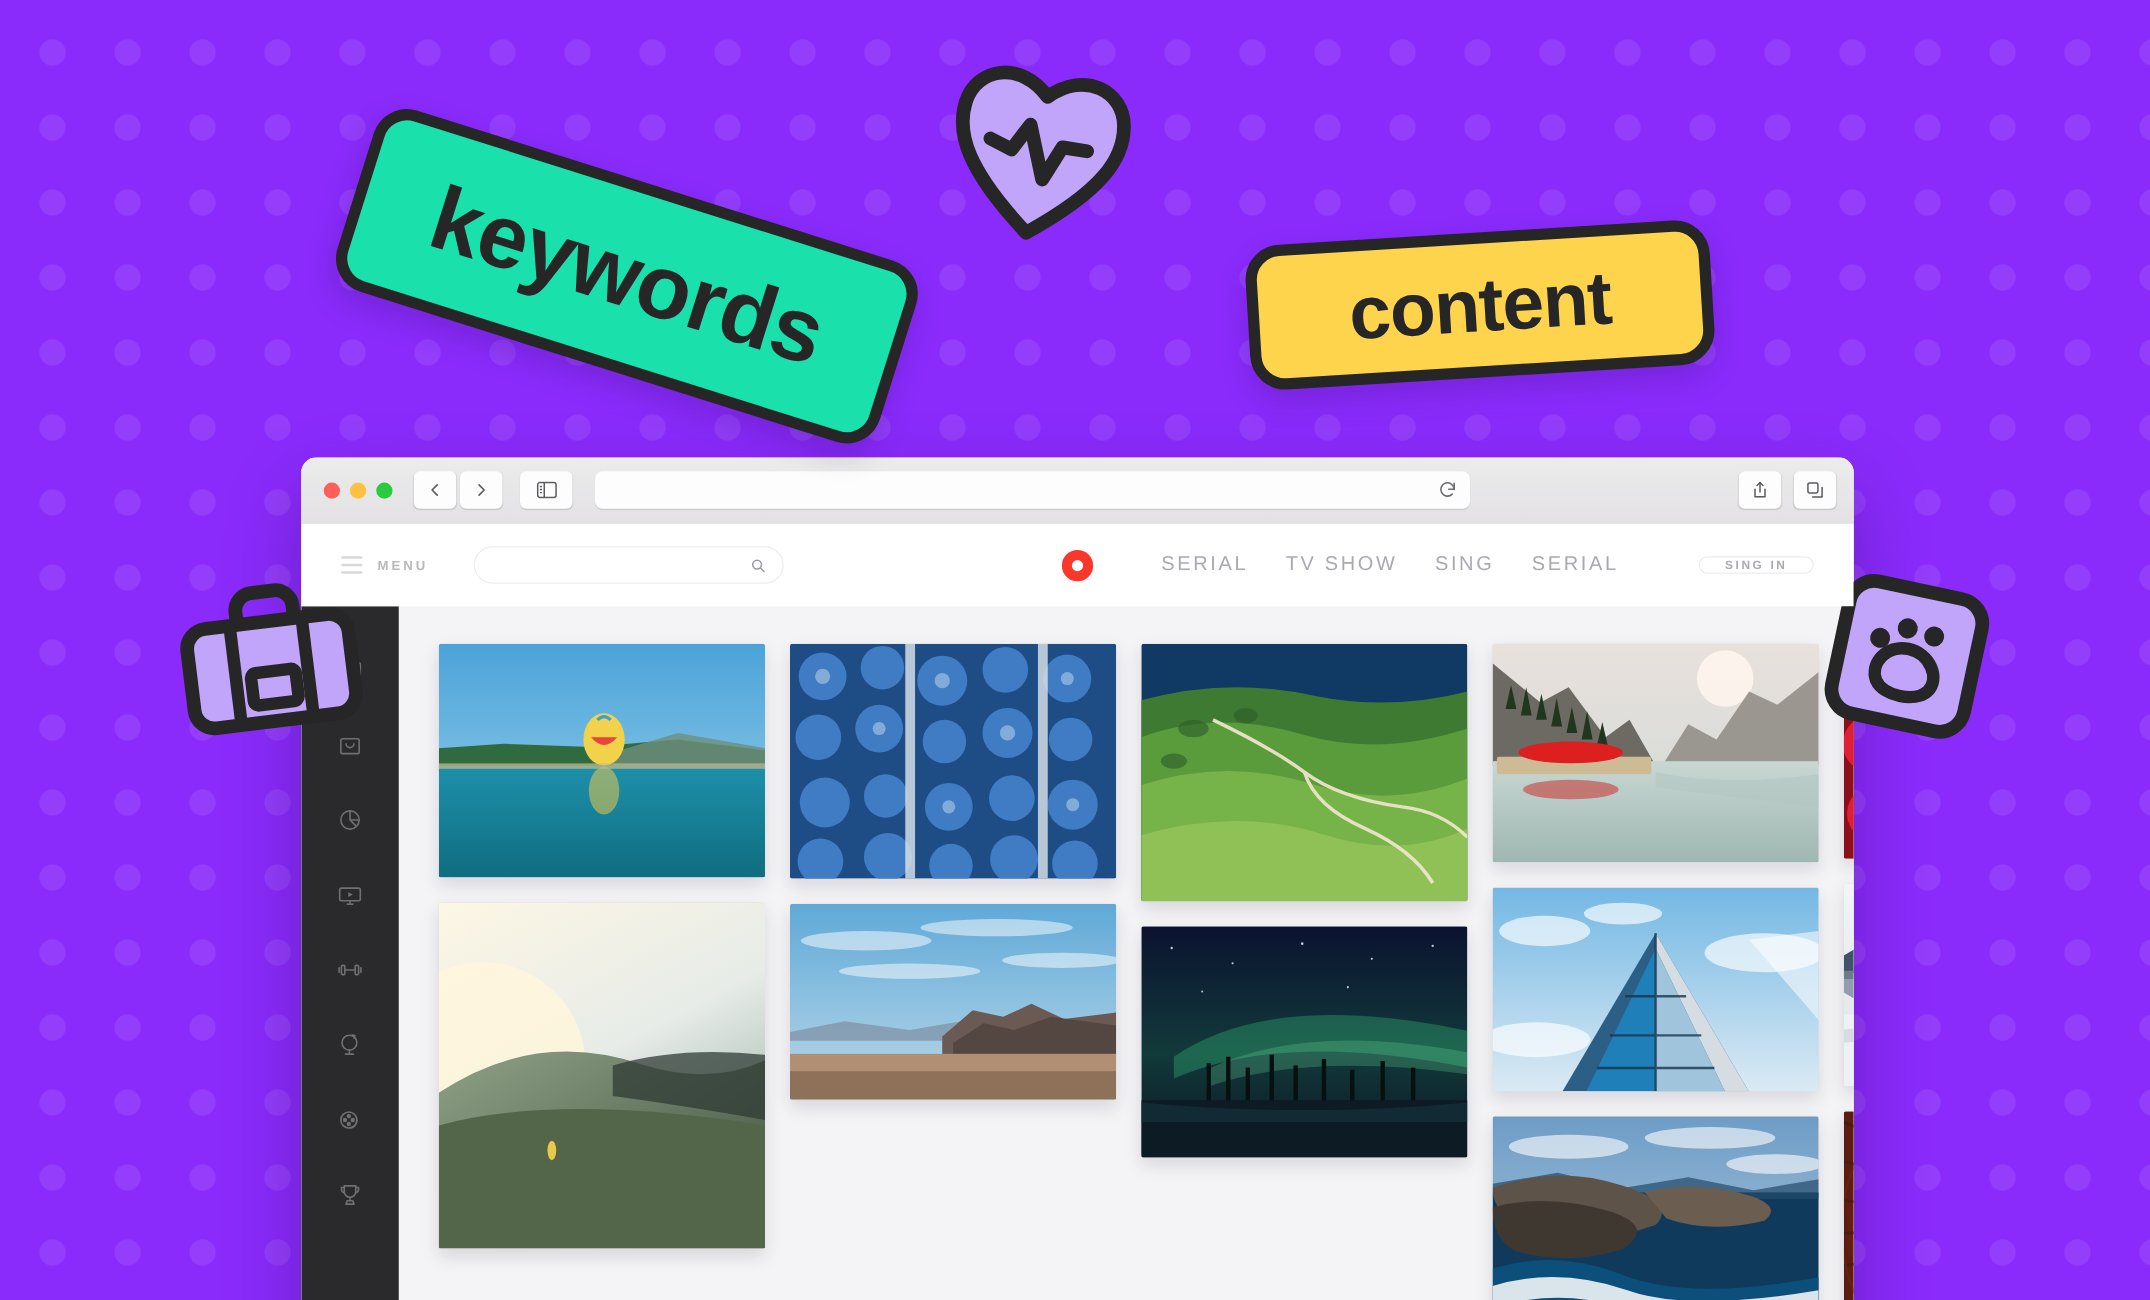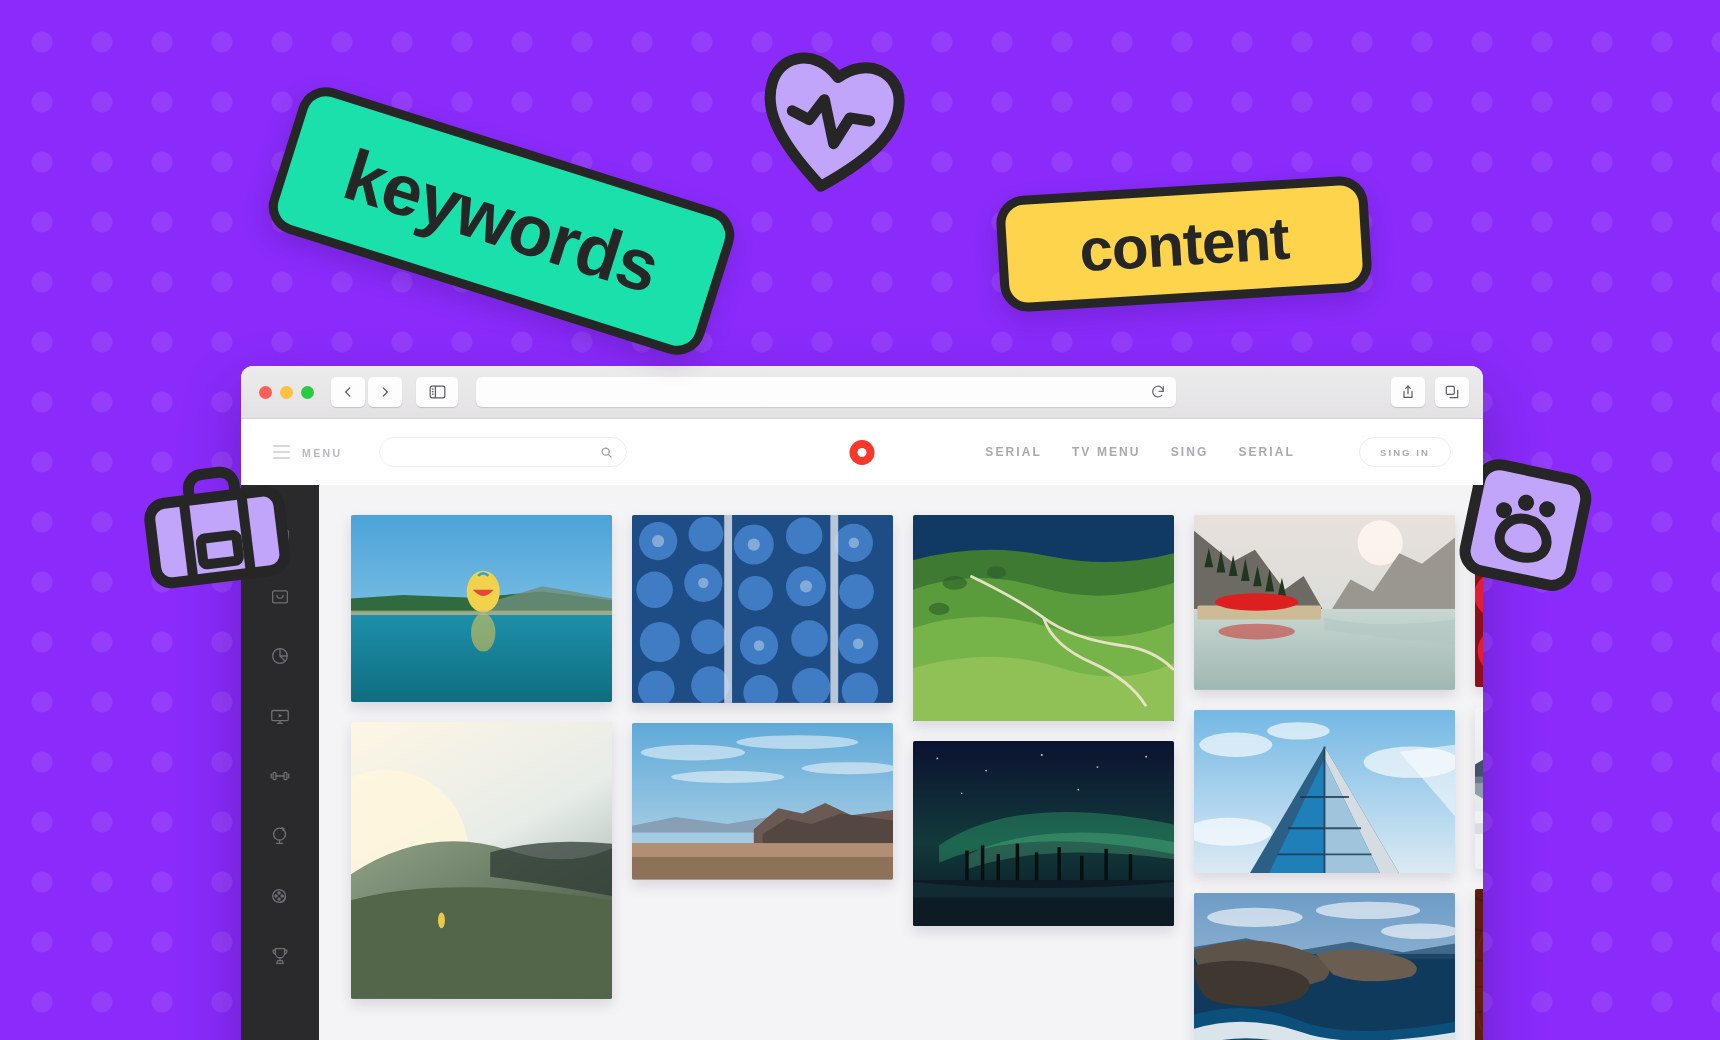--- a/index.html
+++ b/index.html
@@ -107,26 +107,26 @@
     width: 25px; height: 25px; border-radius: 50%;
     background: #f9372b;
     display: flex; align-items: center; justify-content: center;
   }
   .logo::after {
     content: ""; width: 9px; height: 9px; border-radius: 50%; background: #fff;
   }
 
   .nav-links { margin-left: auto; display: flex; align-items: center; gap: 30px; }
   .nav-links a {
-    font-size: 12px; letter-spacing: 2.1px; color: #a9a9b2;
-    text-decoration: none; font-weight: 700; white-space: nowrap;
+    font-size: 16px; letter-spacing: 2.1px; color: #a9a9b2;
+    text-decoration: none; font-weight: 400; white-space: nowrap;
   }
   .signin {
     margin-left: 34px;
-    width: 92px; height: 30px;
+    width: 92px; height: 14px;
     border: 1px solid #ededf1; border-radius: 16px;
     display: flex; align-items: center; justify-content: center;
     font-size: 9.5px; letter-spacing: 2.1px; color: #a9a9b2; font-weight: 600;
     cursor: pointer; background: #fff;
   }
 
   
   .site-body { display: flex; height: 601px; background: #f4f4f6; }
   .rail {
     width: 78px; background: #2a2a2c;
@@ -267,21 +267,21 @@
               <circle cx="10.5" cy="10.5" r="6.5"></circle>
               <line x1="15.5" y1="15.5" x2="20.5" y2="20.5"></line>
             </svg>
         </span>
       </div>
 
       <div class="logo"></div>
 
       <nav class="nav-links">
         <a href="#">SERIAL</a>
-        <a href="#">TV MENU</a>
+        <a href="#">TV SHOW</a>
         <a href="#">SING</a>
         <a href="#">SERIAL</a>
         <div class="signin">SING IN</div>
       </nav>
     </div>
 
     <div class="site-body">
 
       <div class="rail">
         <span class="rail-item">

